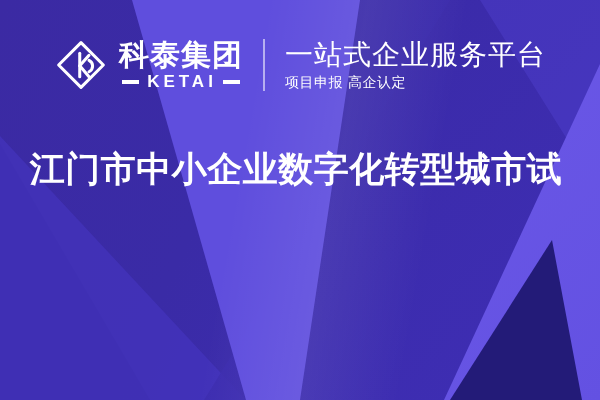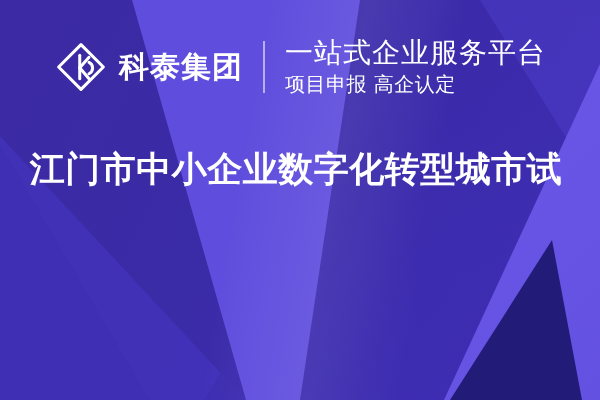--- a/index.html
+++ b/index.html
@@ -174,21 +174,21 @@
   .tagline-main {
     color: #ffffff;
     font-size: 28px;
     line-height: 1.08;
     letter-spacing: 1px;
     white-space: nowrap;
     font-family: "DejaVu Sans", "Liberation Sans", sans-serif;
   }
   .tagline-sub {
     color: #ffffff;
-    font-size: 20px;
+    font-size: 14px;
     line-height: 1.1;
     letter-spacing: .5px;
     white-space: nowrap;
     font-family: "DejaVu Sans", "Liberation Sans", sans-serif;
   }
 
   
   .headline {
     position: absolute;
     left: 0;
@@ -234,20 +234,25 @@
           <g fill="none" stroke="#ffffff" stroke-width="3.6" stroke-linecap="round" stroke-linejoin="round">
             <path d="M32 5.5 L58.5 32 L32 58.5 L5.5 32 Z" rx="6" stroke-linejoin="round"></path>
             <path d="M30.5 18 L30.5 46"></path>
             <path d="M30.5 33 L41.5 20.5"></path>
             <path d="M30.5 33 L41.5 46"></path>
             <path d="M41.5 26.5 a7.5 7.5 0 0 1 0 13.5"></path>
           </g>
         </svg>
         <div class="logo-words">
           <div class="logo-cn">科泰集团</div>
+          <div class="logo-en-row">
+            <span class="logo-rule"></span>
+            <span class="logo-en">KETAI</span>
+            <span class="logo-rule"></span>
+          </div>
         </div>
       </div>
 
       <div class="divider"></div>
 
       <div class="tagline">
         <div class="tagline-main">一站式企业服务平台</div>
         <div class="tagline-sub">项目申报 高企认定</div>
       </div>
 

